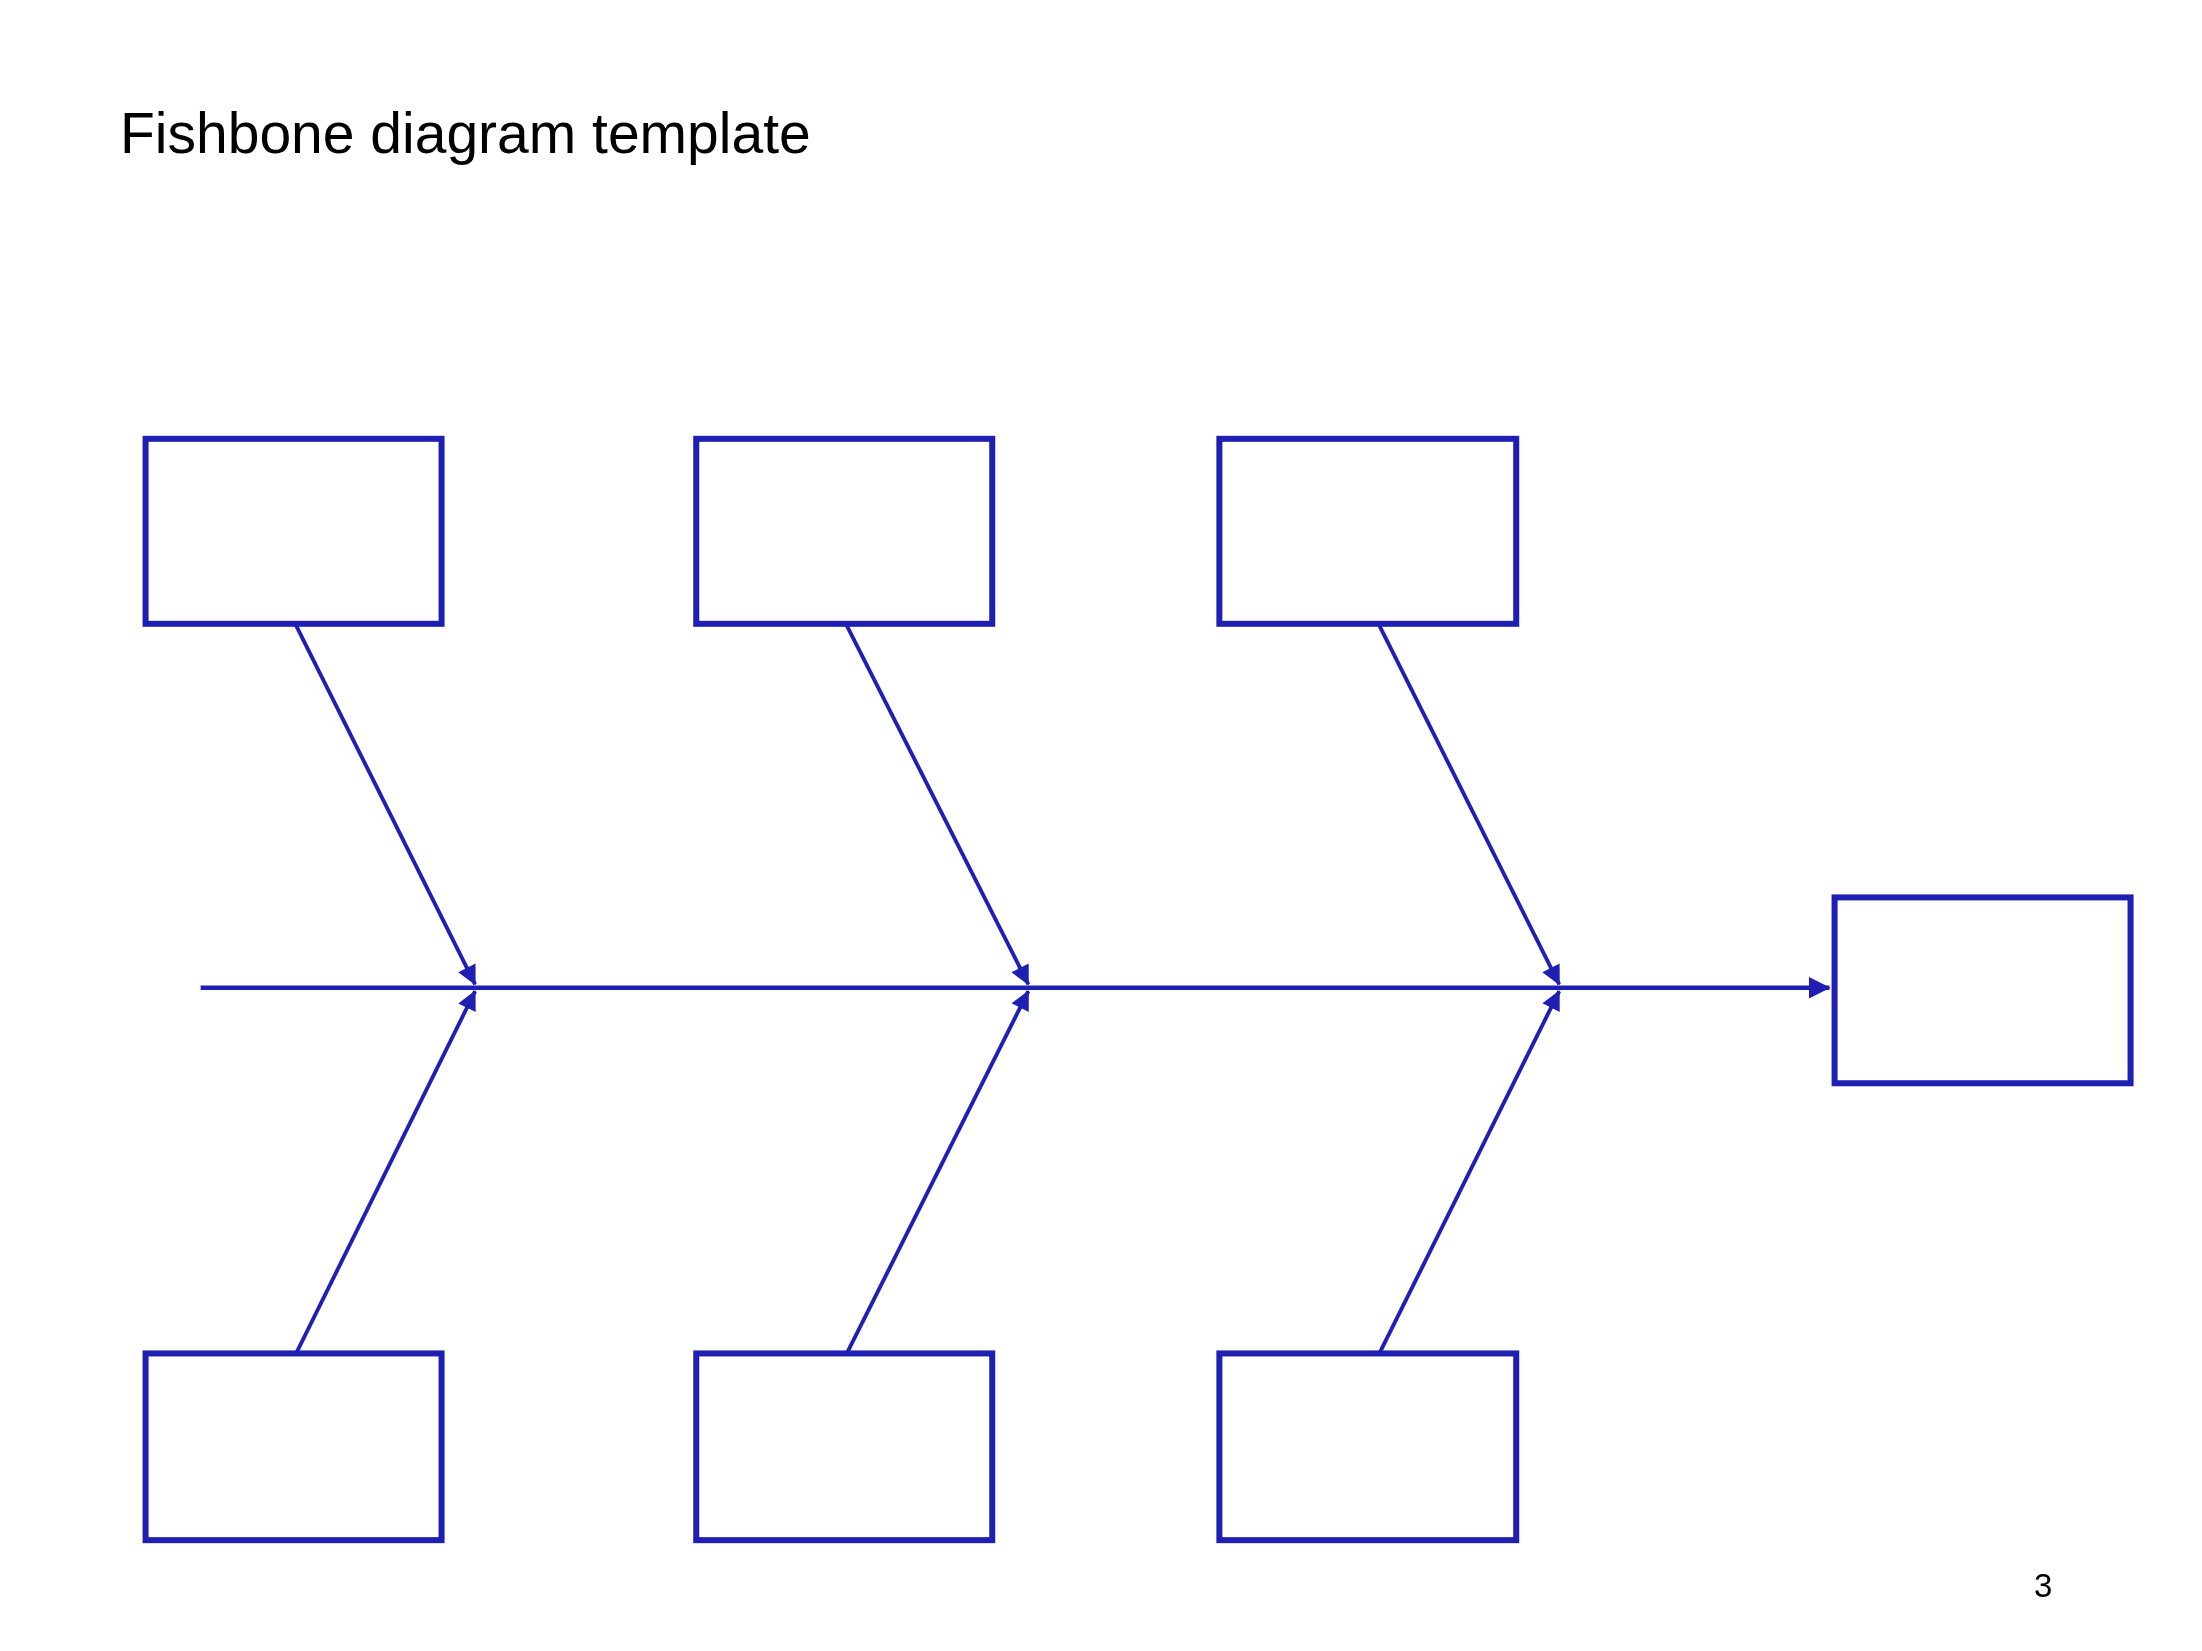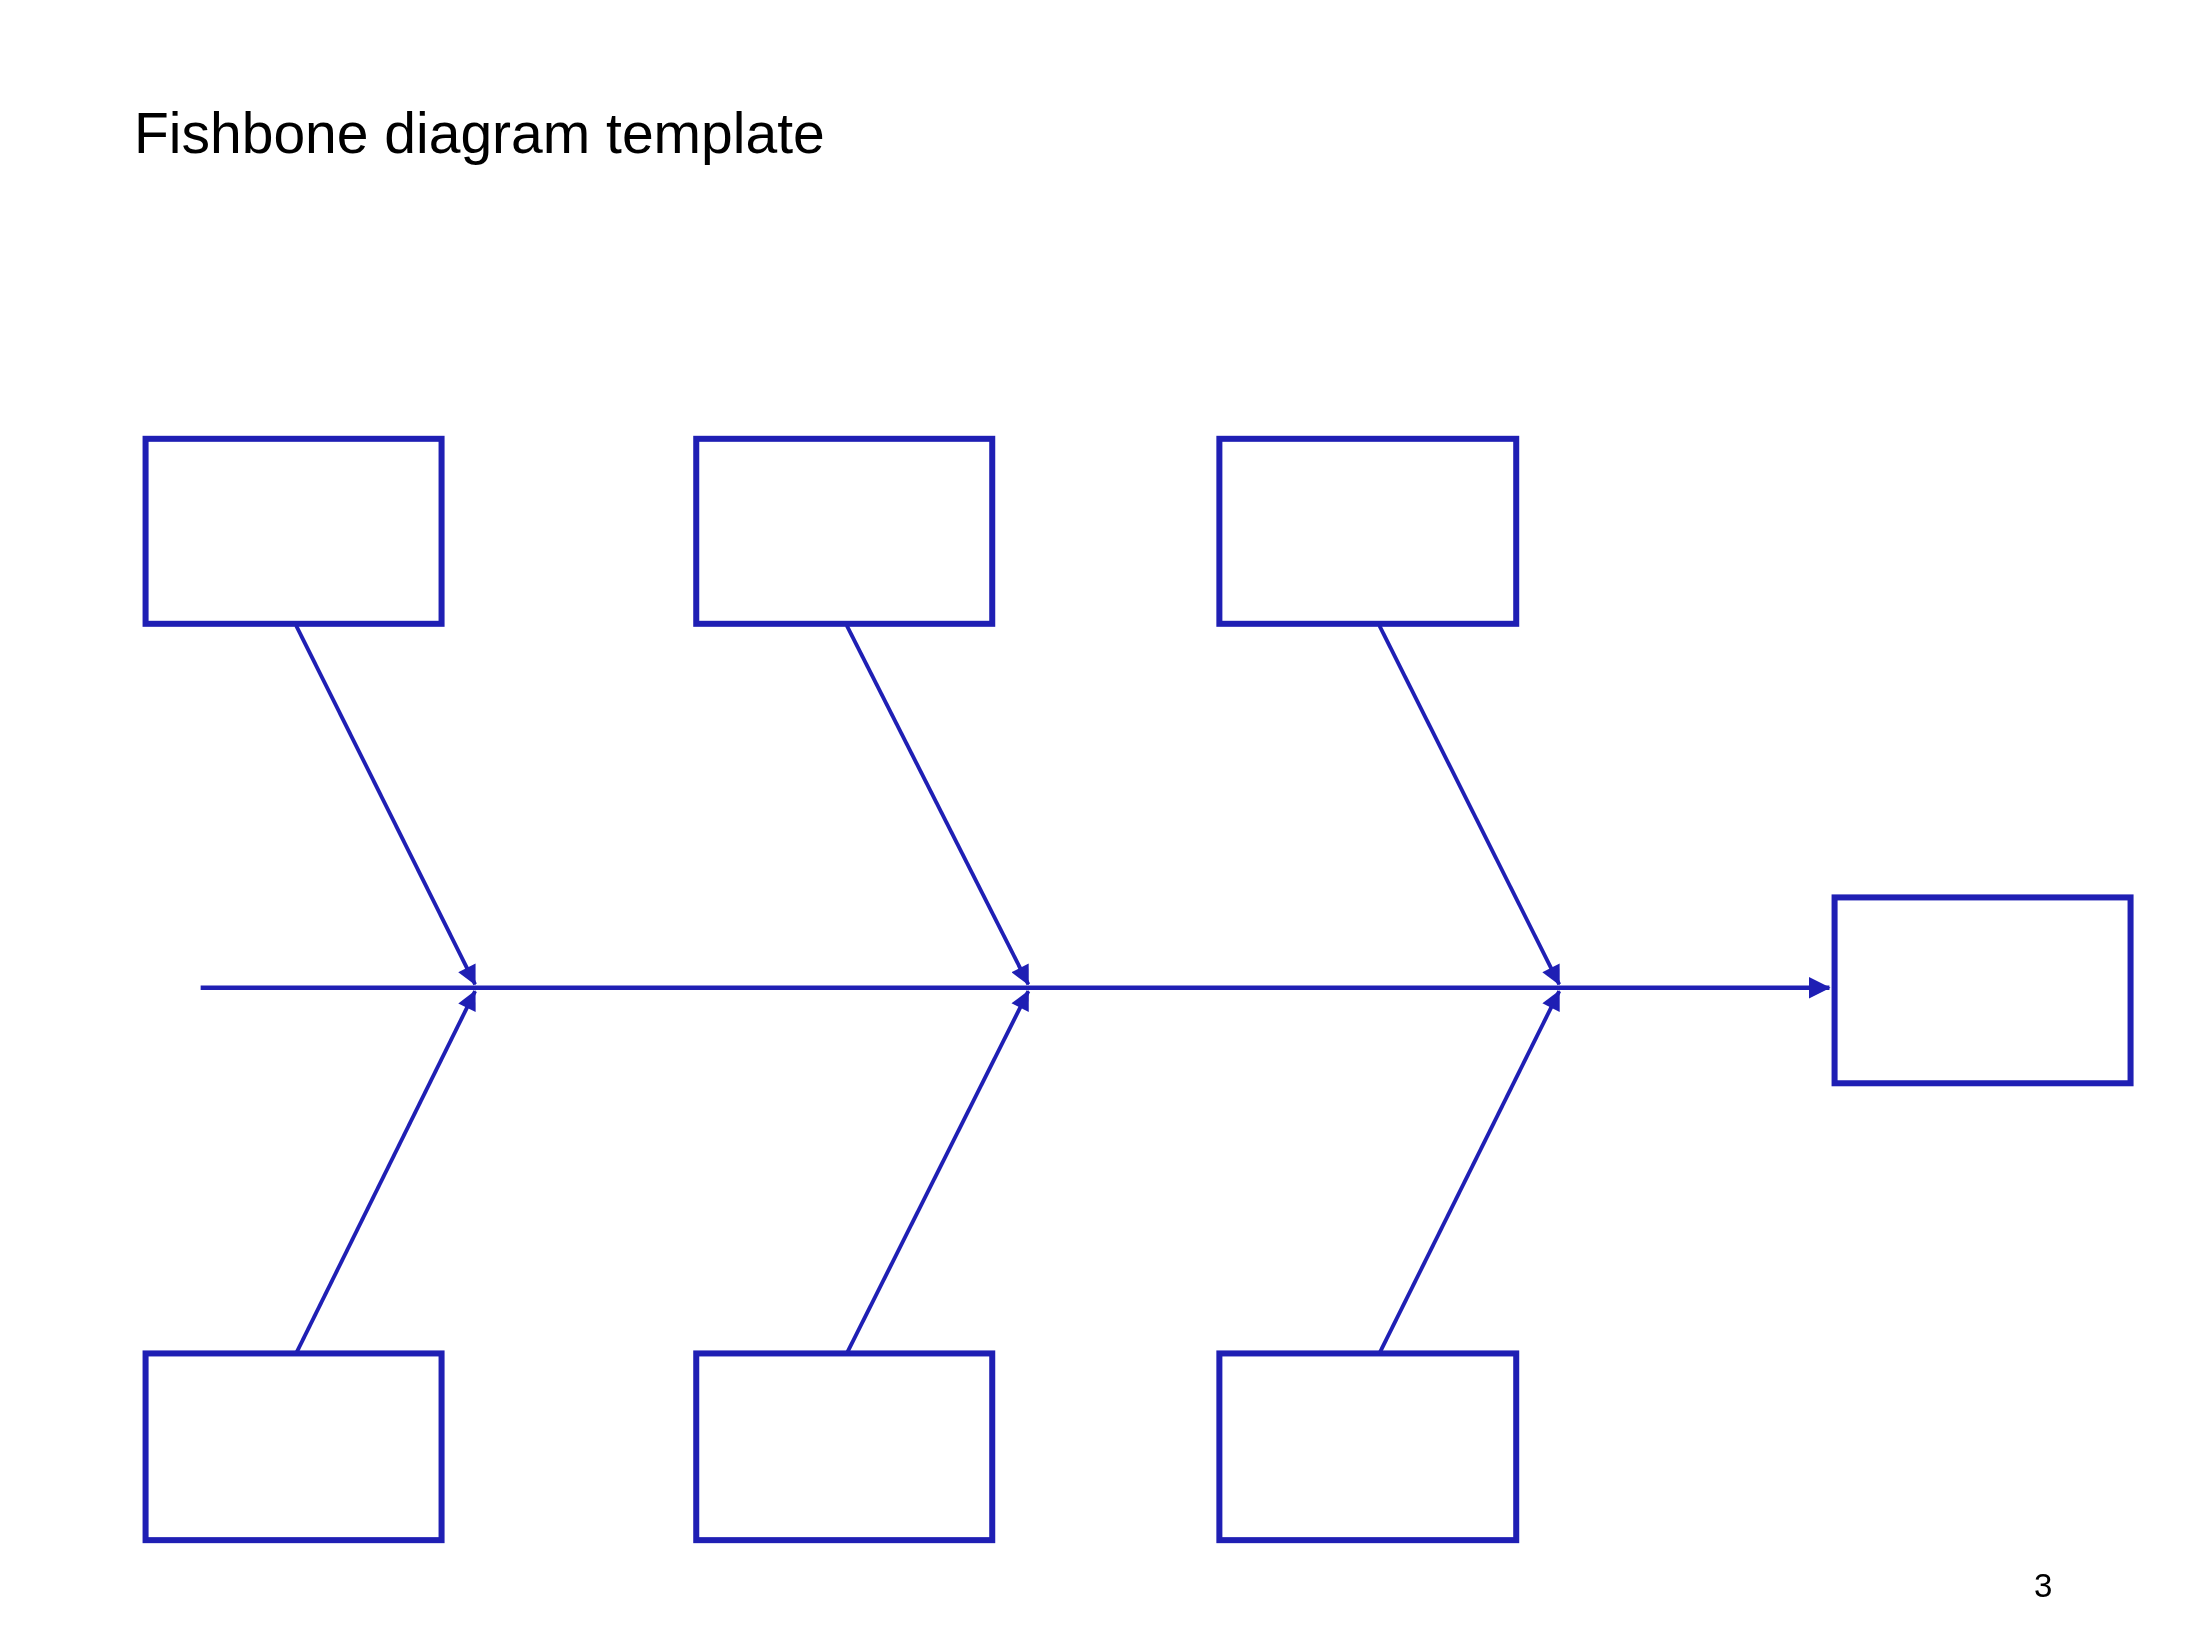--- a/index.html
+++ b/index.html
@@ -10,21 +10,21 @@
   }
   .slide {
     position: relative;
     width: 2203px;
     height: 1652px;
     background: #ffffff;
     overflow: hidden;
   }
   .slide-title {
     position: absolute;
-    left: 134px;
+    left: 120px;
     top: 105px;
     font-size: 57px;
     line-height: 1;
     color: #000000;
     white-space: nowrap;
   }
   .page-number {
     position: absolute;
     left: 2034px;
     top: 1569px;

